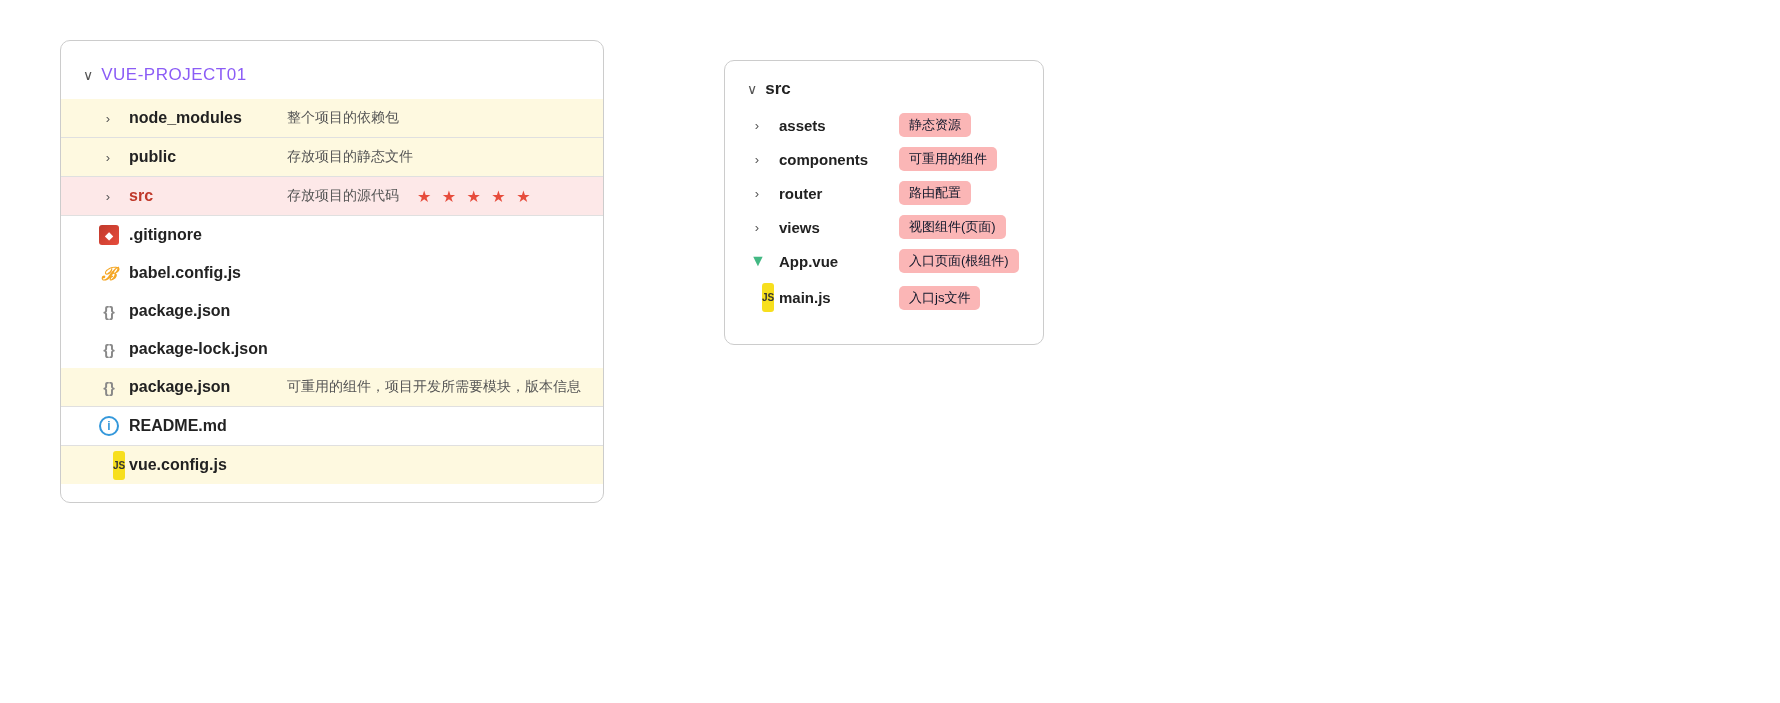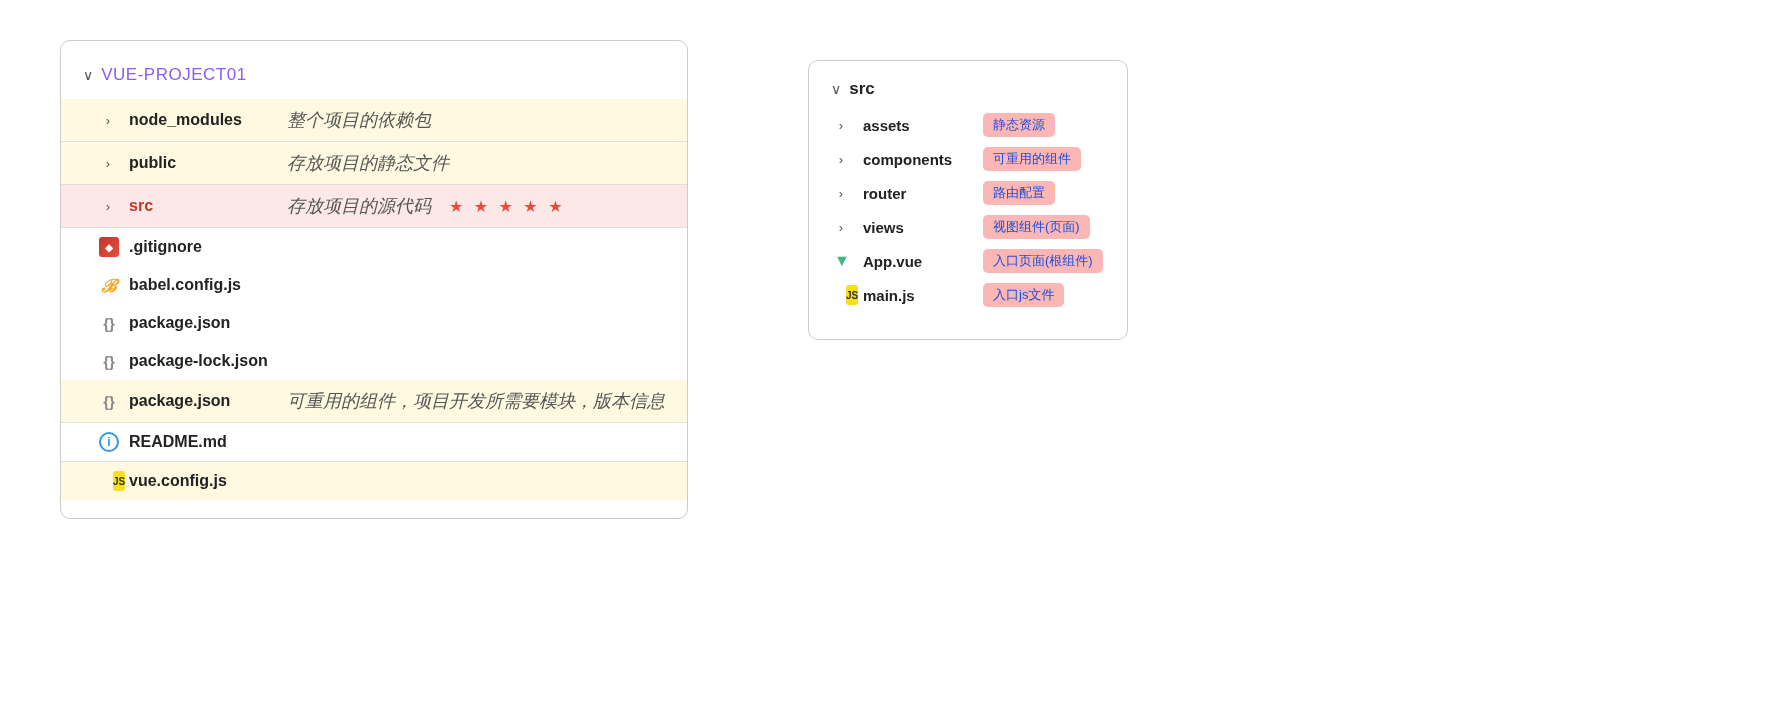--- a/index.html
+++ b/index.html
@@ -75,24 +75,23 @@
       font-weight: 600;
       color: #222;
       min-width: 140px;
     }
 
     .file-row.pink-bg .filename {
       color: #c0392b;
     }
 
     .file-row .description {
-      font-size: 18px;
+      font-size: 14px;
       color: #555;
       margin-left: 8px;
-      font-style: italic;
     }
 
     .file-row .stars {
       color: #e74c3c;
       font-size: 16px;
       margin-left: 8px;
       letter-spacing: 3px;
     }
 
     .divider-row {
@@ -139,21 +138,21 @@
     }
 
     
     .js-icon {
       background: #f7df1e;
       border-radius: 3px;
       font-size: 10px;
       font-weight: 900;
       color: #333;
       width: 20px;
-      height: 20px;
+      height: 29px;
       display: inline-flex;
       align-items: center;
       justify-content: center;
       margin-left: 20px;
     }
 
     
     .info-icon {
       width: 20px;
       height: 20px;
@@ -200,21 +199,21 @@
     .right-file-row .filename {
       font-size: 15px;
       font-weight: 600;
       color: #222;
       min-width: 110px;
       padding-left: 26px;
     }
 
     .right-file-row .tag {
       background: #fbb6b6;
-      color: #1d4ed8;
+      color: #0f172a;
       border-radius: 5px;
       padding: 3px 10px;
       font-size: 13px;
       font-weight: 500;
     }
 
     
     .vue-icon {
       color: #42b883;
       font-size: 18px;

